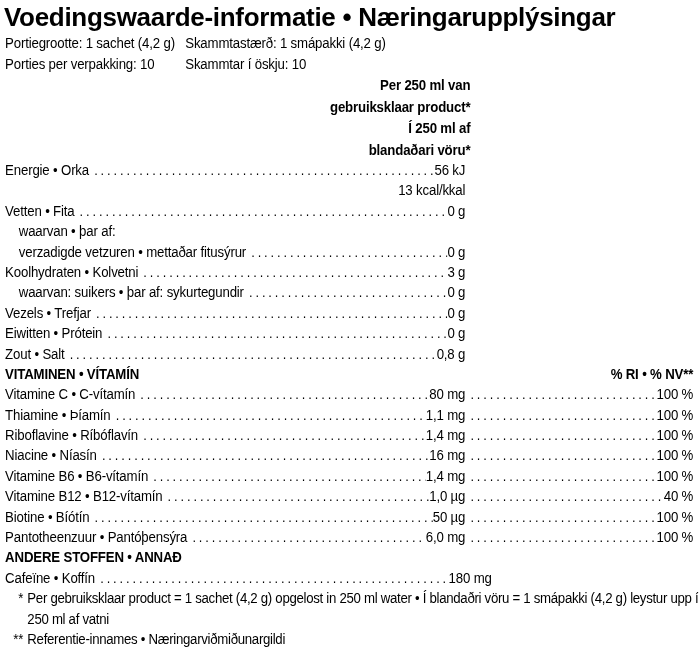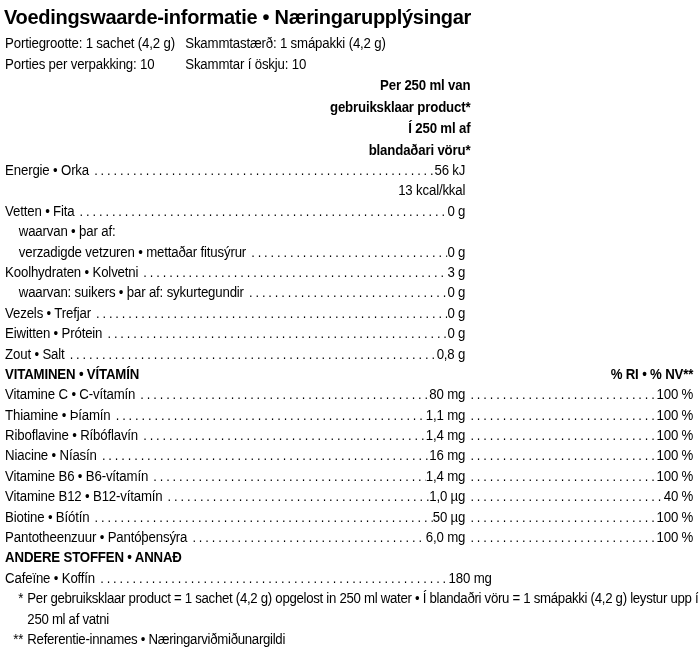--- a/index.html
+++ b/index.html
@@ -2,21 +2,21 @@
 <html><head>
 <meta charset="utf-8">
 <style>
   html,body{margin:0;padding:0;}
   body{
     width:700px;height:648px;background:#fff;color:#000;
     font-family:"Liberation Sans","DejaVu Sans",sans-serif;
     overflow:hidden;position:relative;
   }
   .page-title{
-    font-size:20px;font-weight:700;letter-spacing:-0.3px;
+    font-size:26px;font-weight:700;letter-spacing:-0.3px;
     margin:2px 0 0 4px;line-height:30px;white-space:nowrap;
   }
   
   .scale{
     width:820px;transform:scaleX(0.8537);transform-origin:0 0;
     font-size:15.5px;letter-spacing:-0.2px;margin-top:1px;
   }
   .serving-line{display:flex;height:20.5px;line-height:20.5px;padding-left:6px;white-space:nowrap;}
   .serving-col1{flex:0 0 211px;}
   .colheader{width:551px;text-align:right;font-weight:700;line-height:21.5px;}

